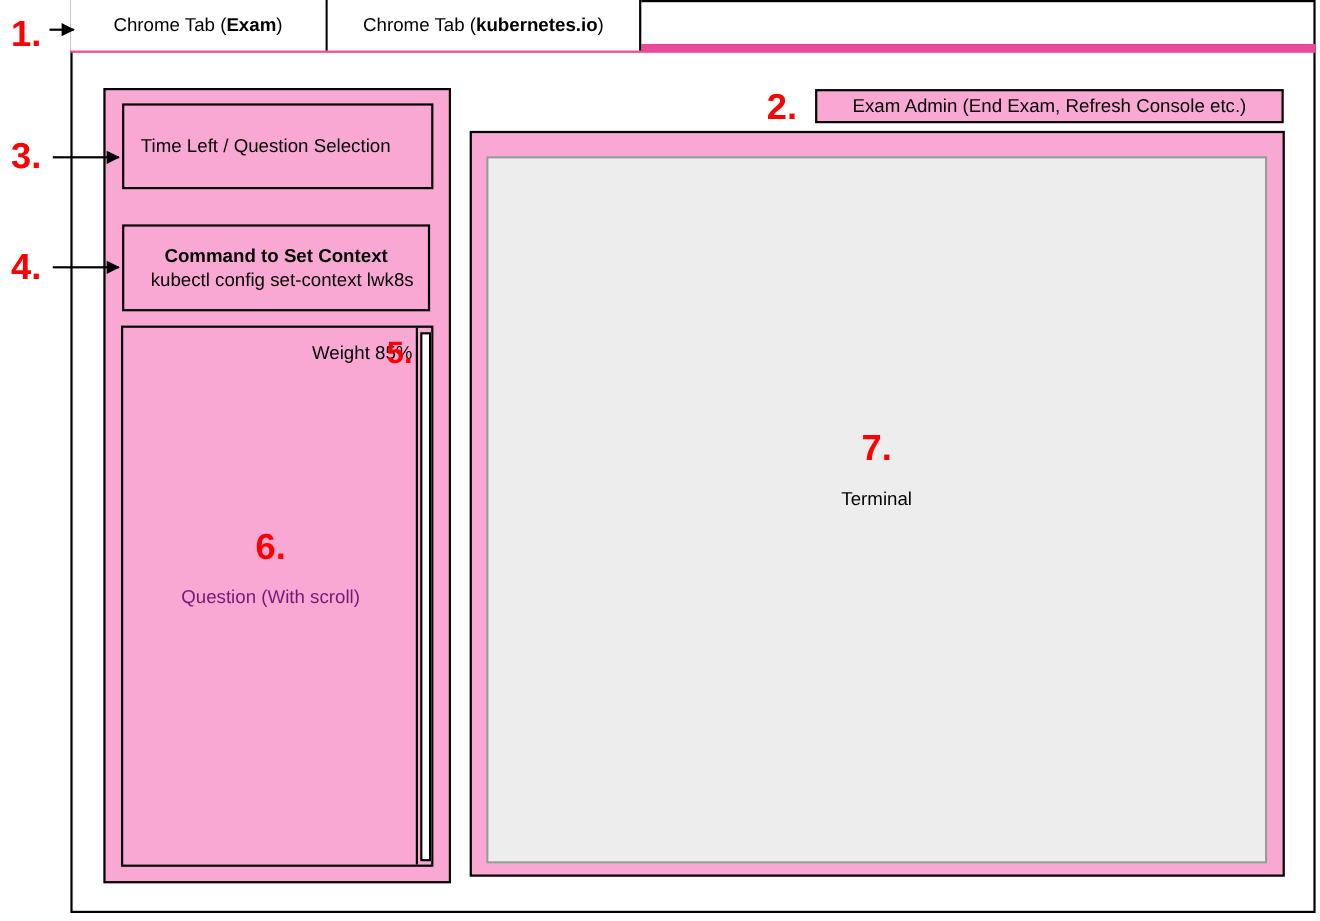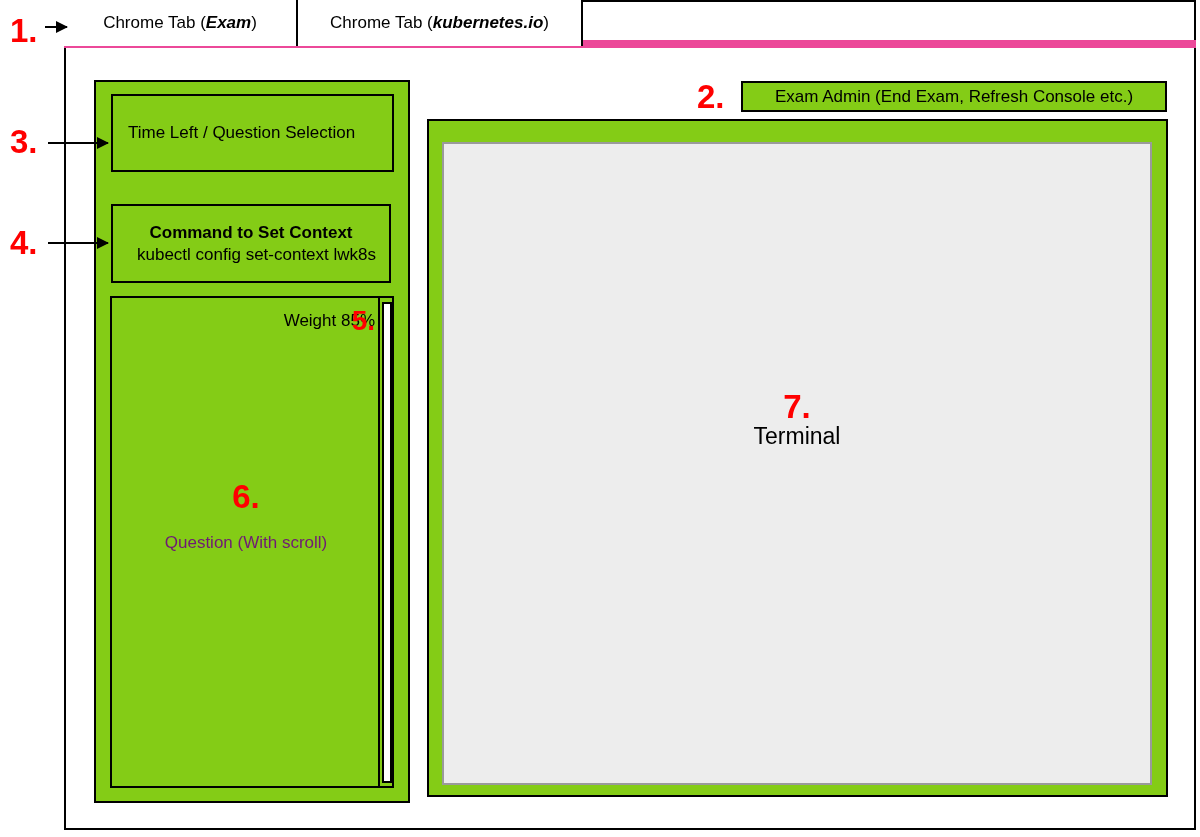--- a/index.html
+++ b/index.html
@@ -17,21 +17,21 @@
     width: 1200px;
     height: 837px;
     background: #ffffff;
     overflow: hidden;
   }
 
   
   .box {
     position: absolute;
     box-sizing: border-box;
-    background: #84cc16;
+    background: #f9a8d4;
     border: 2px solid #000000;
   }
 
   
   #browser-frame {
     left: 64px;
     top: 0px;
     width: 1132px;
     height: 830px;
     border: 2px solid #000000;
@@ -62,21 +62,21 @@
   #tab-exam {
     left: 0px;
     width: 234px;
     border-right: 2px solid #000000;
   }
   #tab-kubernetes {
     left: 234px;
     width: 285px;
     border-right: 2px solid #000000;
   }
-  .tab b { font-weight: bold; font-style: italic; }
+  .tab b { font-weight: bold; }
 
   
   #left-panel {
     left: 94px;
     top: 80px;
     width: 316px;
     height: 723px;
   }
   #time-left-box {
     left: 111px;
@@ -190,22 +190,23 @@
     background: #ededed;
   }
   #terminal-center {
     position: absolute;
     left: 442px;
     top: 390px;
     width: 710px;
     text-align: center;
   }
   #terminal-caption {
-    font-size: 23px;
-    color: #000000;
+    font-size: 17px;
+    color: #000000;
+    margin-top: 21px;
   }
 
   
   .annot-num {
     position: absolute;
     color: #ff0000;
     font-weight: bold;
     font-size: 33px;
     line-height: 1;
     font-family: "Liberation Sans", sans-serif;

